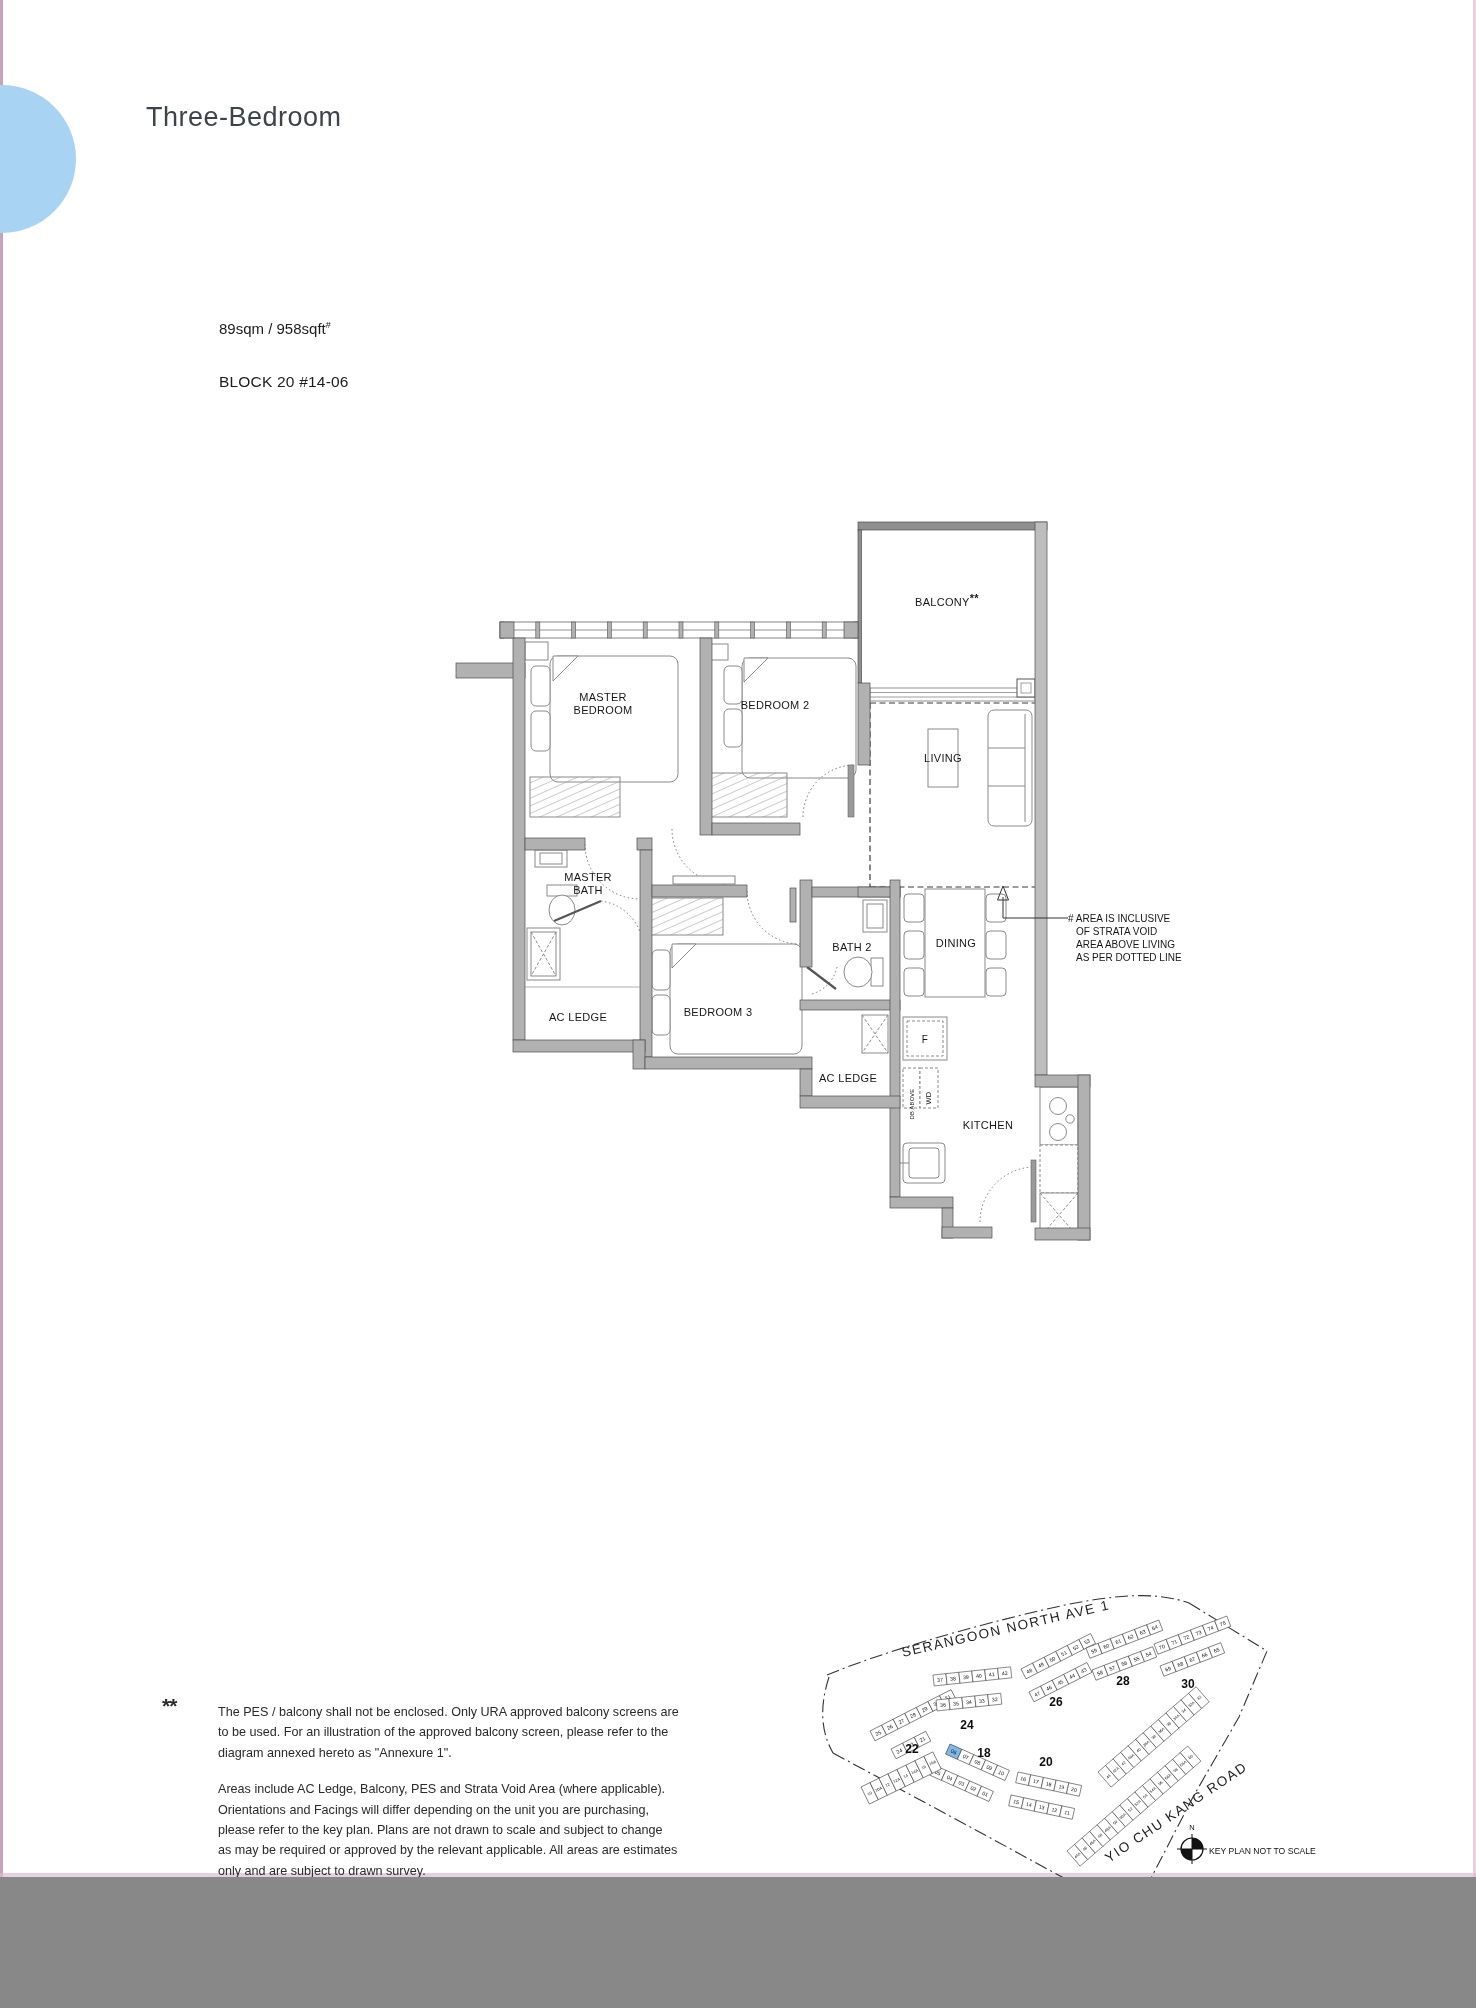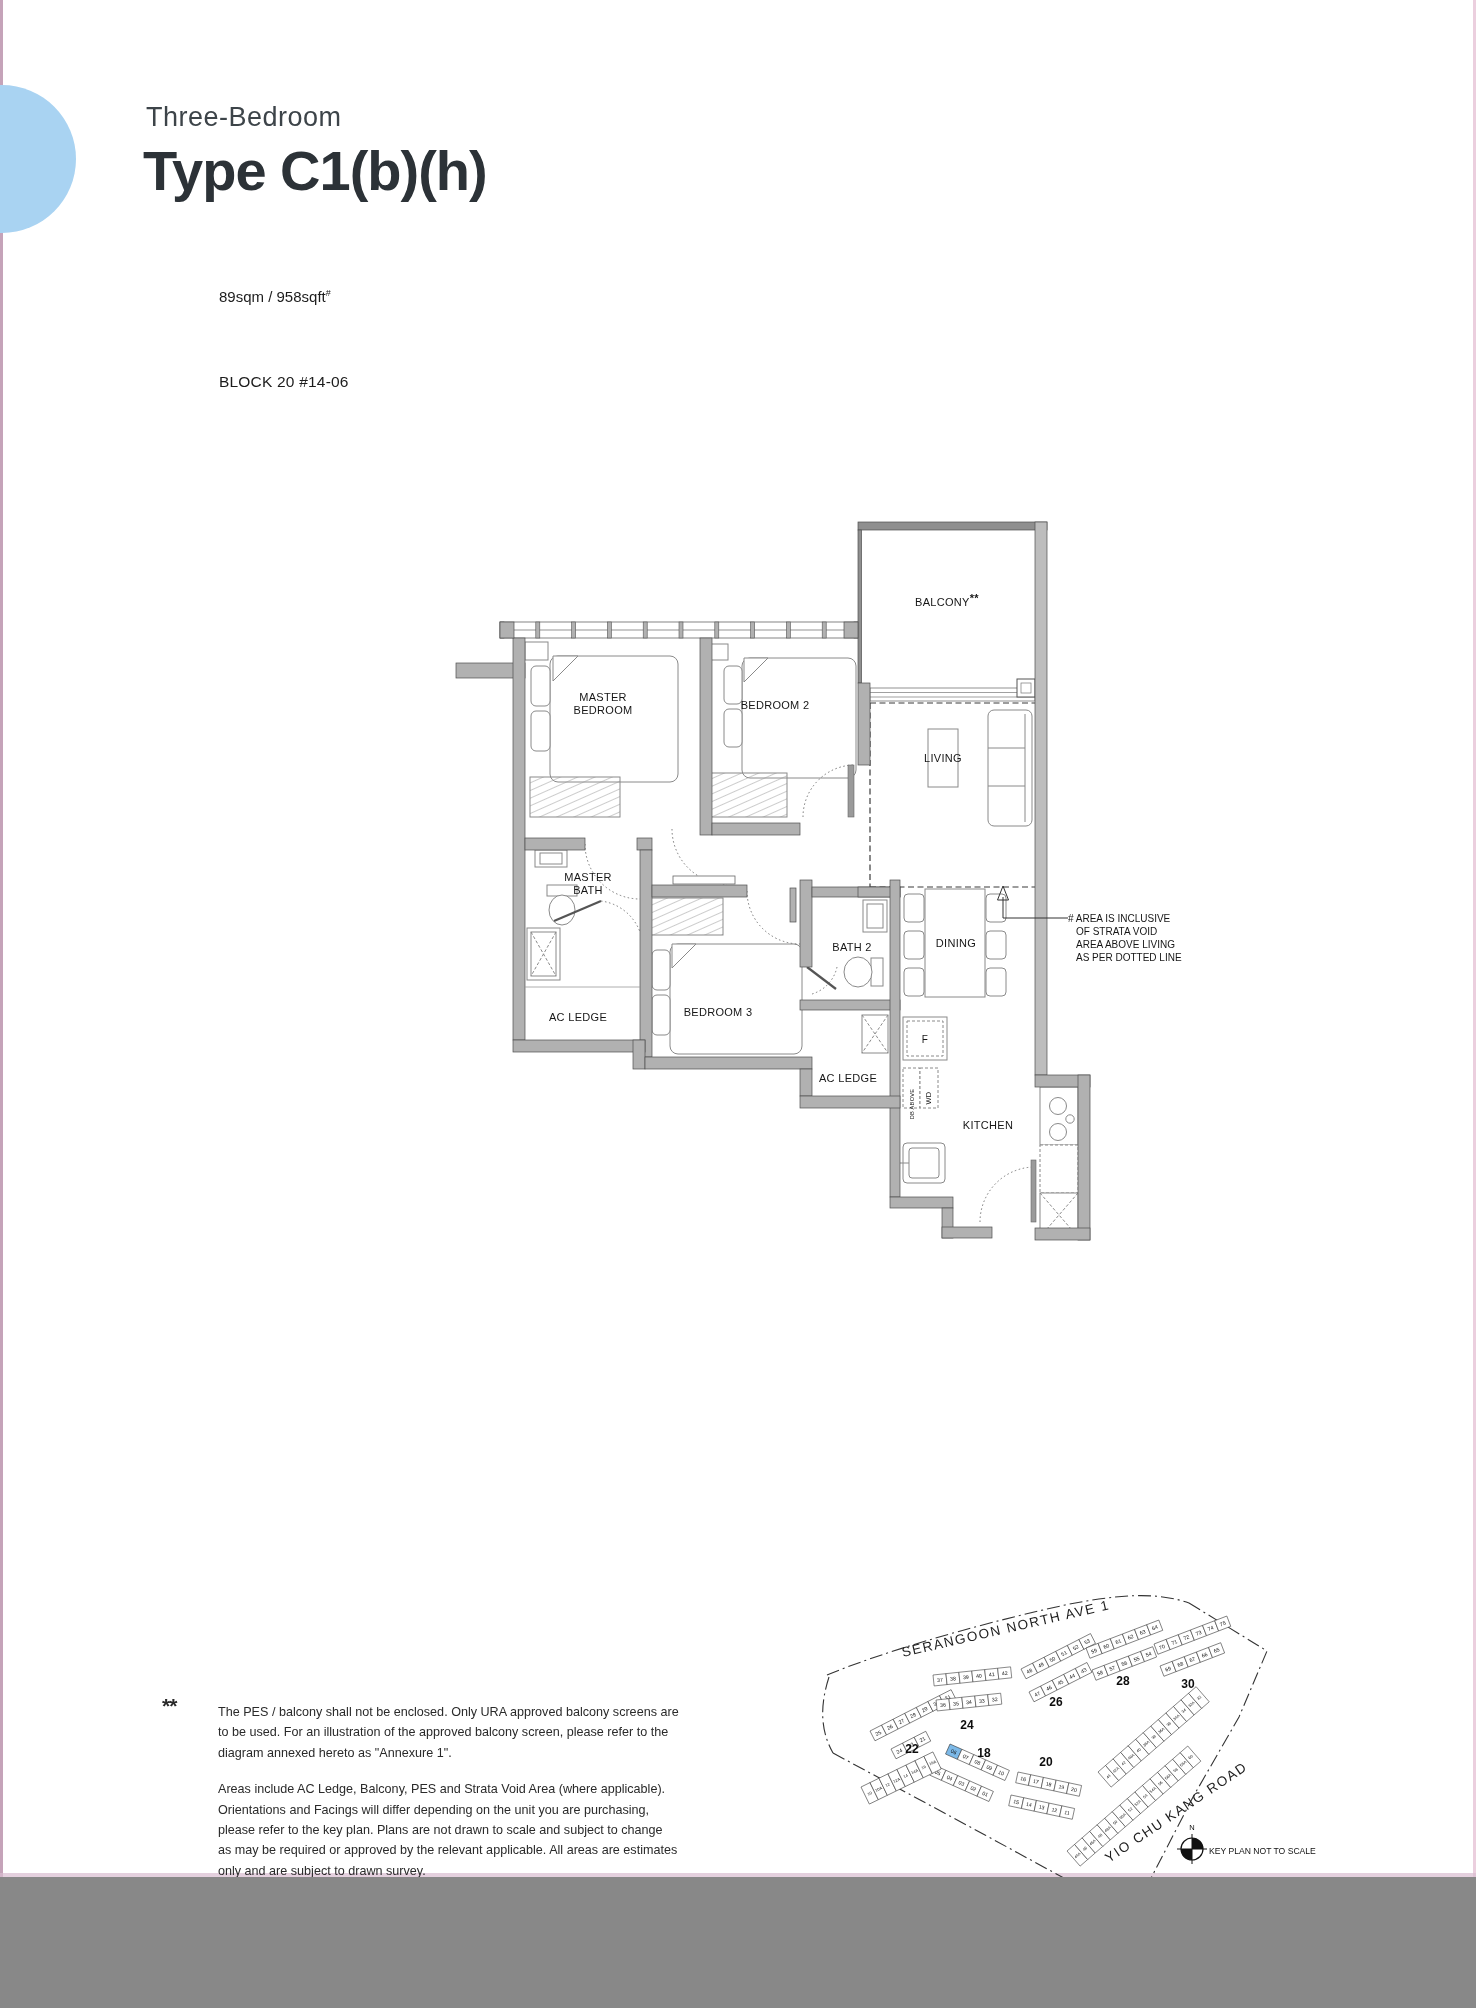--- a/index.html
+++ b/index.html
@@ -5,42 +5,41 @@
   html,body{margin:0;padding:0;background:#888;}
   .page{position:relative;width:1476px;height:1877px;background:#ffffff;overflow:hidden;
         font-family:"Liberation Sans", sans-serif;color:#222;}
   .edge{position:absolute;pointer-events:none;}
   .edge.left{left:0;top:0;width:3px;height:2008px;background:#bb93ad;opacity:.85;}
   .edge.right{right:0;top:0;width:3px;height:2008px;background:#e6c3d6;opacity:.8;}
   .edge.bottom{left:0;bottom:0;width:1476px;height:4px;background:#d8bcd0;opacity:.7;}
   .accent-circle{position:absolute;left:-72px;top:85px;width:148px;height:148px;border-radius:50%;}
   .subtitle{position:absolute;left:146px;top:102px;font-size:27px;letter-spacing:.5px;color:#3d4449;}
   .title{position:absolute;left:143px;top:138px;font-size:56px;font-weight:bold;letter-spacing:-1px;color:#2c3237;}
-  .area-label{position:absolute;left:219px;top:288px;font-size:15px;color:#1c1c1c;}
+  .area-label{position:absolute;left:219px;top:320px;font-size:15px;color:#1c1c1c;}
   .area-label sup{font-size:9px;}
   .block-label{position:absolute;left:219px;top:373px;font-size:15.5px;color:#1c1c1c;letter-spacing:.2px;}
   .floorplan{position:absolute;left:440px;top:470px;}
   .keyplan{position:absolute;left:815px;top:1545px;}
   .footnotes{position:absolute;left:162px;top:1700px;font-size:12.6px;line-height:16.4px;color:#2a2a2a;}
   .footnotes .stars{position:absolute;left:0;top:-2px;font-size:21px;font-weight:bold;letter-spacing:-1px;}
   .footnotes .para{margin:4px 0 0 56px;white-space:nowrap;}
   .footnotes .gap{height:16px;}
   svg text{font-family:"Liberation Sans", sans-serif;}
 </style>
 </head>
 <body>
 
 <div class="page">
   <div class="edge left"></div>
   <div class="edge right"></div>
   <div class="edge bottom"></div>
 
   <div class="accent-circle" style="background: rgb(169, 211, 242);"></div>
   <div class="subtitle">Three-Bedroom</div>
-  <div class="title">Type C1(b)(h)</div>
   <div class="area-label">
     <span>89sqm / 958sqft</span><sup>#</sup>
   </div>
   <div class="block-label">BLOCK 20 #14-06</div>
 
   <svg class="floorplan" width="745" height="830" viewBox="0 0 745 830">
     <defs>
       <pattern id="hatch" width="7" height="7" patternUnits="userSpaceOnUse" patternTransform="rotate(66)">
         <line x1="0" y1="0" x2="0" y2="7" stroke="#9a9a9a" stroke-width="1"></line>
       </pattern>

